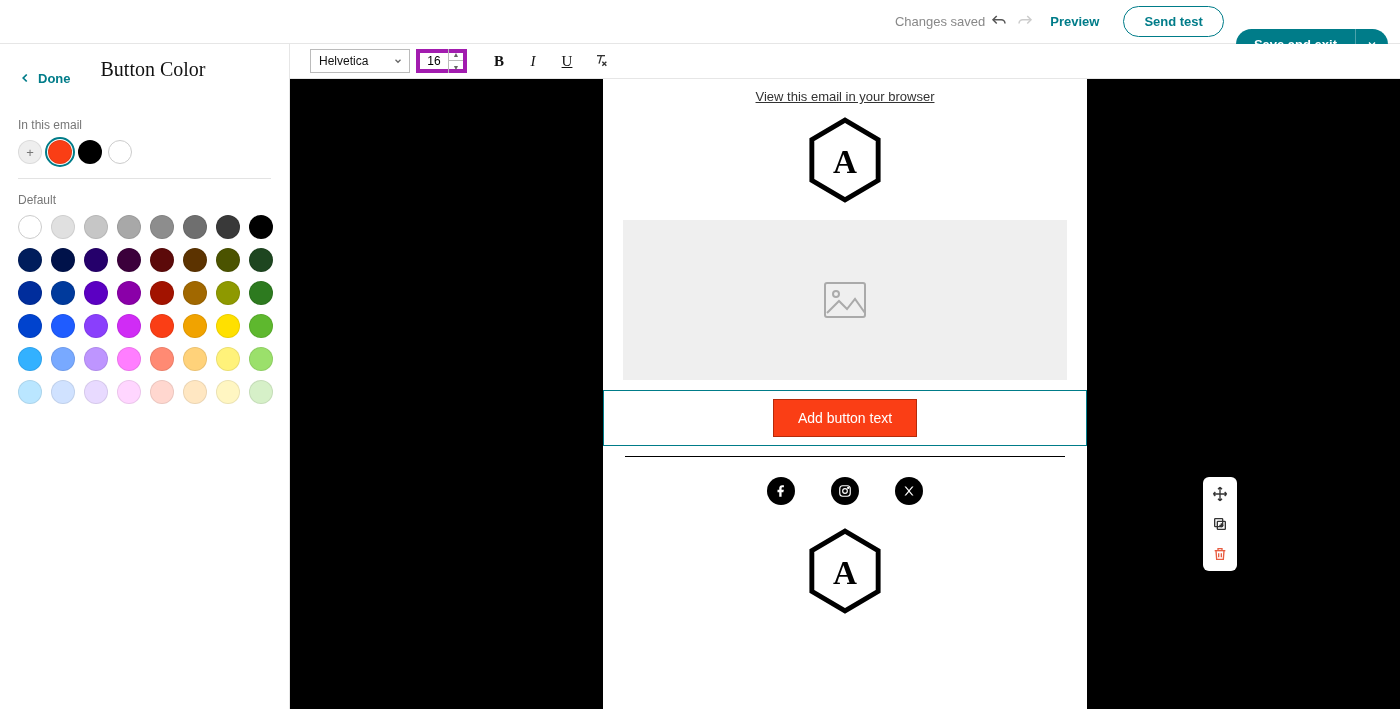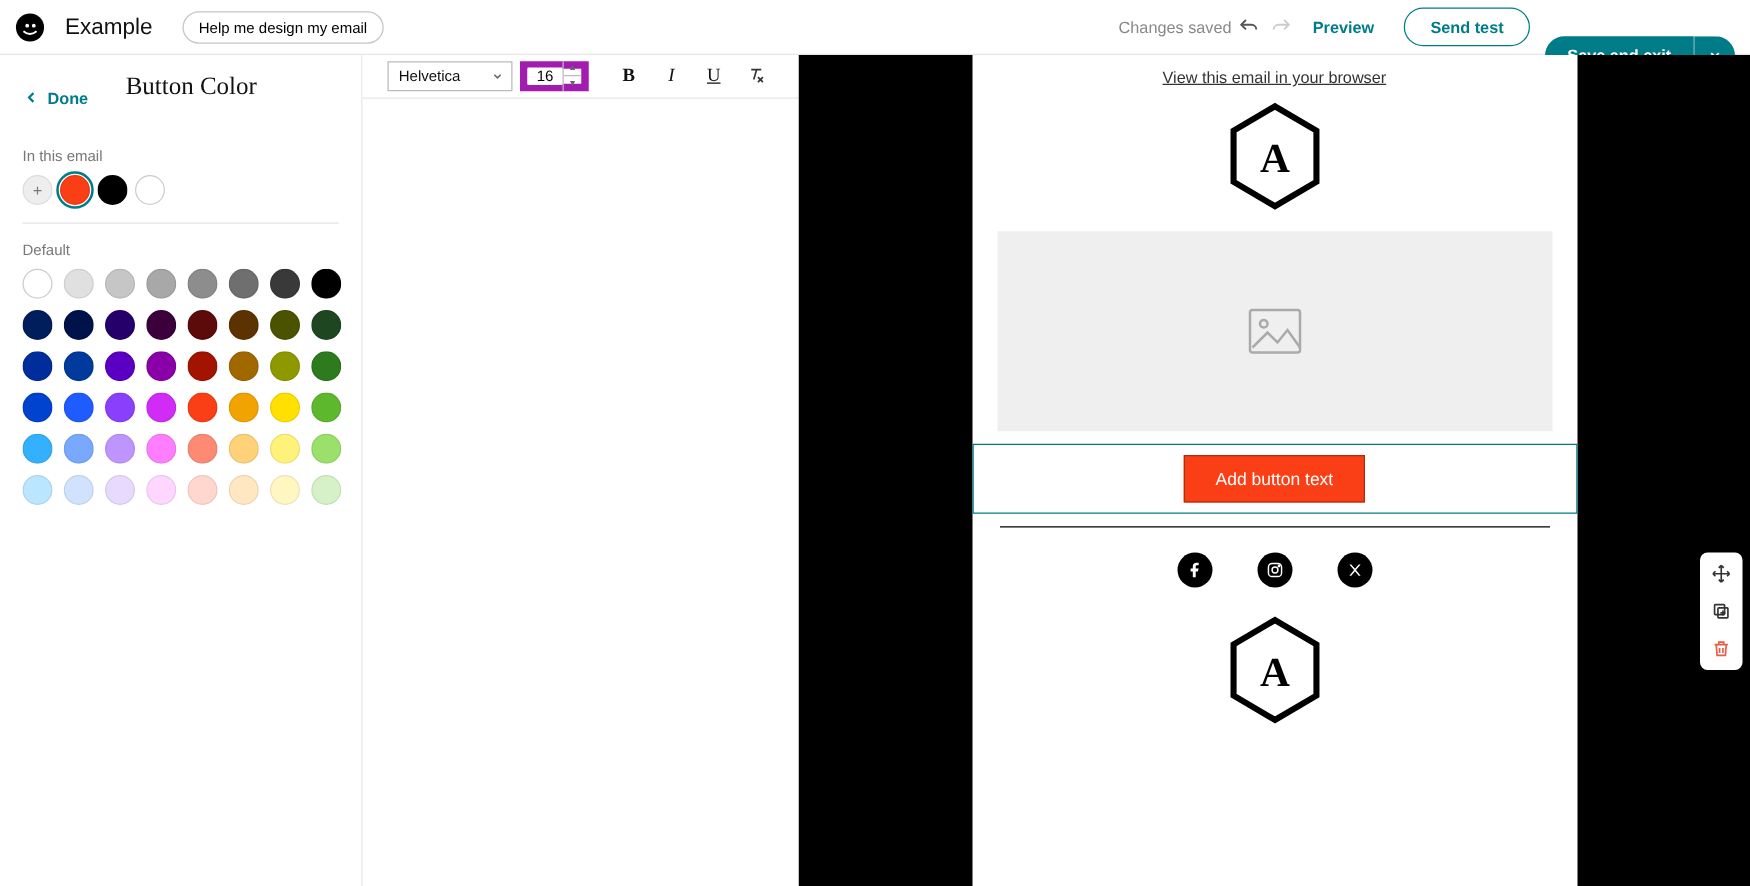--- a/index.html
+++ b/index.html
@@ -34,24 +34,24 @@
   .section-label { color: #777; font-size: 12px; margin-top: 20px; margin-bottom: 8px; }
   .swatch-row { display: flex; flex-wrap: wrap; gap: 6px; }
   .swatch { width: 24px; height: 24px; border-radius: 50%; cursor: pointer; border: 1px solid rgba(0,0,0,0.08); display:flex; align-items:center; justify-content:center; }
   .swatch.add { background: #eee; color:#777; }
   .swatch.white { background:#fff; border:1px solid #ccc;}
   .swatch.selected { outline: 2px solid #007c89; outline-offset: 1px; }
   .divider { border-top: 1px solid #e3e3e3; margin: 14px 0; }
   .grid-swatches { display: grid; grid-template-columns: repeat(8, 24px); gap: 9px; }
 
   
-  .canvas-wrap { flex: 1; display: flex; flex-direction: row; min-width:0;justify-content:space-between; }
+  .canvas-wrap { flex: 1; display: flex; flex-direction: column; min-width:0;justify-content:space-between; }
   .fmt-toolbar { height: 35px; border-bottom: 1px solid #e6e6e6; display: flex; align-items: center; padding: 0 20px; gap: 6px; background:#fff; }
   .font-select { width: 100px; height: 24px; border: 1px solid #bbb; padding: 0 6px 0 8px; font-size: 12px; display:flex; align-items:center; justify-content:space-between; cursor:pointer; background:#fff;}
-  .size-box { display:flex; align-items:center; border:6px solid #a21caf; height:24px;}
+  .size-box { display:flex; align-items:center; border:4px solid #a21caf; height:24px;}
   .size-input { width: 28px; text-align:center; border:none; outline:none; font-size:12px; background:#fff;}
   .steppers { display:flex; flex-direction:column; border-left:1px solid #bbb;}
   .step { height:12px; width:14px; display:flex; align-items:center; justify-content:center; font-size:7px; color:#666; cursor:pointer;}
   .step:first-child{ border-bottom:1px solid #bbb;}
   .fmt-btn { width:28px; height:24px; display:flex; align-items:center; justify-content:center; cursor:pointer; font-family: Georgia, serif; font-size:15px; }
   .fmt-btn.u { text-decoration: underline;}
   .fmt-btn.i { font-style: italic;}
   .fmt-btn.b { font-weight: bold;}
 
   .canvas { flex:1; overflow:auto; background:#000000; display:flex; justify-content:center; position:relative;}
@@ -75,30 +75,20 @@
   
   .canvas-stage{ position:relative; width:796px; display:flex; justify-content:center;}
   .btn-block-outer{ position:relative; width:100%;}
 </style>
 </head>
 <body>
 
 <div class="app">
 
   <div class="topbar">
-    <div class="brand">
-      <svg class="mc-logo" viewBox="0 0 32 32">
-        <circle cx="16" cy="16" r="15" fill="#000"></circle>
-        <circle cx="13" cy="14" r="2" fill="#fff"></circle>
-        <circle cx="20" cy="14" r="2" fill="#fff"></circle>
-        <path d="M9 20 q7 6 14 0" stroke="#fff" stroke-width="2" fill="none"></path>
-      </svg>
-      <span class="doc-title">Example</span>
-      <button class="pill-btn">Help me design my email</button>
-    </div>
     <div class="topbar-spacer"></div>
     <span class="status-text">Changes saved</span>
     <button class="icon-btn" title="Undo">
       <svg width="18" height="18" viewBox="0 0 24 24" fill="none" stroke="currentColor" stroke-width="2">
           <path d="M9 14l-5-5 5-5"></path>
           <path d="M4 9h11a5 5 0 0 1 5 5v0"></path>
         </svg>
     </button>
     <button class="icon-btn disabled" title="Redo">
       <svg width="18" height="18" viewBox="0 0 24 24" fill="none" stroke="currentColor" stroke-width="2">

